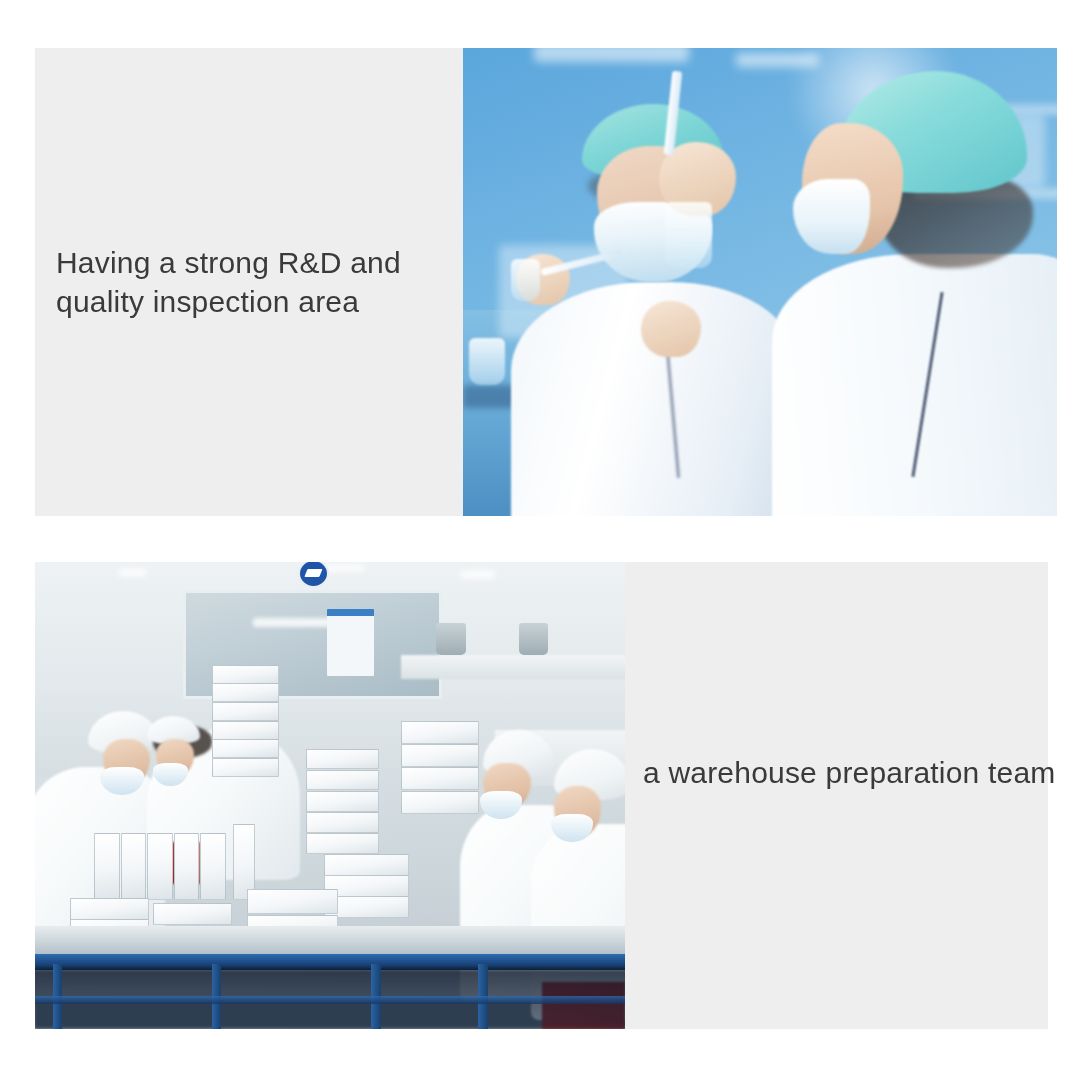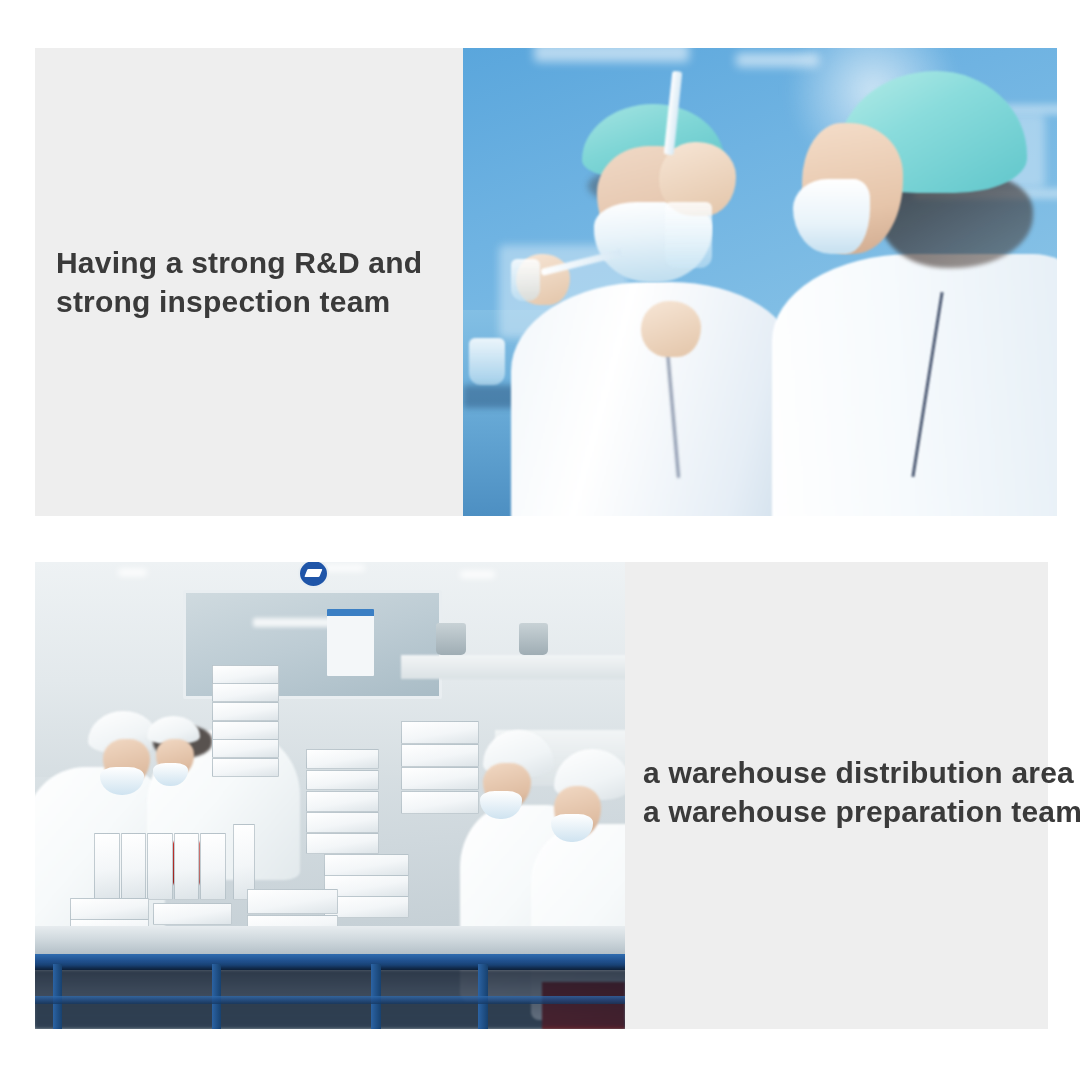--- a/index.html
+++ b/index.html
@@ -26,21 +26,21 @@
   }
   .caption {
     position: absolute;
     color: #3a3a3a;
     font-size: 30px;
     line-height: 39px;
     font-weight: 400;
     letter-spacing: 0.2px;
     white-space: nowrap;
   }
-  .caption .line { display: block; font-weight: bold; }
+  .caption .line { display: block; }
 
   
   .photo {
     position: absolute;
     overflow: hidden;
   }
 
   
   #photo-lab {
     background: linear-gradient(170deg, #6fb4e2 0%, #5ea6da 22%, #74b8e0 45%, #93c9e8 70%, #b4dcef 100%);
@@ -252,21 +252,21 @@
     filter: blur(1.4px);
   }
 </style>
 </head>
 <body>
 
 <div class="panel gray-panel" style="left:35px; top:48px; width:430px; height:468px;"></div>
 
 <div class="caption" style="left:56px; top:243px; width:400px;">
   <span class="line">Having a strong R&amp;D and</span>
-  <span class="line">strong inspection team</span>
+  <span class="line">quality inspection area</span>
 </div>
 
 <div class="photo" id="photo-lab" style="left:463px; top:48px; width:594px; height:468px;">
 
   <div class="bg-wall"></div>
   <div class="bg-counter"></div>
 
   <div class="ceil-light" style="left:12%; top:-1%; width:26%; height:4%;"></div>
   <div class="ceil-light" style="left:46%; top:1%; width:14%; height:3%;"></div>
   <div class="glow" style="left:52%; top:-6%; width:34%; height:30%;"></div>
@@ -300,21 +300,20 @@
   <div class="pipette" style="left:34.5%; top:5%; width:1.6%; height:18%; transform:rotate(6deg);"></div>
   <div class="pipette" style="left:13%; top:45%; width:14%; height:1.6%; transform:rotate(-14deg);"></div>
   <div class="glassware" style="left:34%; top:33%; width:8%; height:14%;"></div>
   <div class="glassware" style="left:8%;  top:45%; width:5%;  height:9%;"></div>
   <div class="glassware" style="left:1%;  top:62%; width:6%;  height:10%;"></div>
 </div>
 
 <div class="panel gray-panel" style="left:625px; top:562px; width:423px; height:467px;"></div>
 
 <div class="caption" style="left:643px; top:753px; width:400px;">
-  <span class="line">a warehouse distribution area</span>
   <span class="line">a warehouse preparation team</span>
 </div>
 
 <div class="photo" id="photo-warehouse" style="left:35px; top:562px; width:590px; height:467px;">
 
   <div class="room-wall"></div>
 
   <div class="window" style="left:25%; top:6%; width:43%; height:22%;"></div>
   <div class="window-light" style="left:37%; top:12%; width:16%; height:2%;"></div>
   <div class="ceiling-light" style="left:14%; top:1.5%; width:5%; height:1.6%;"></div>

